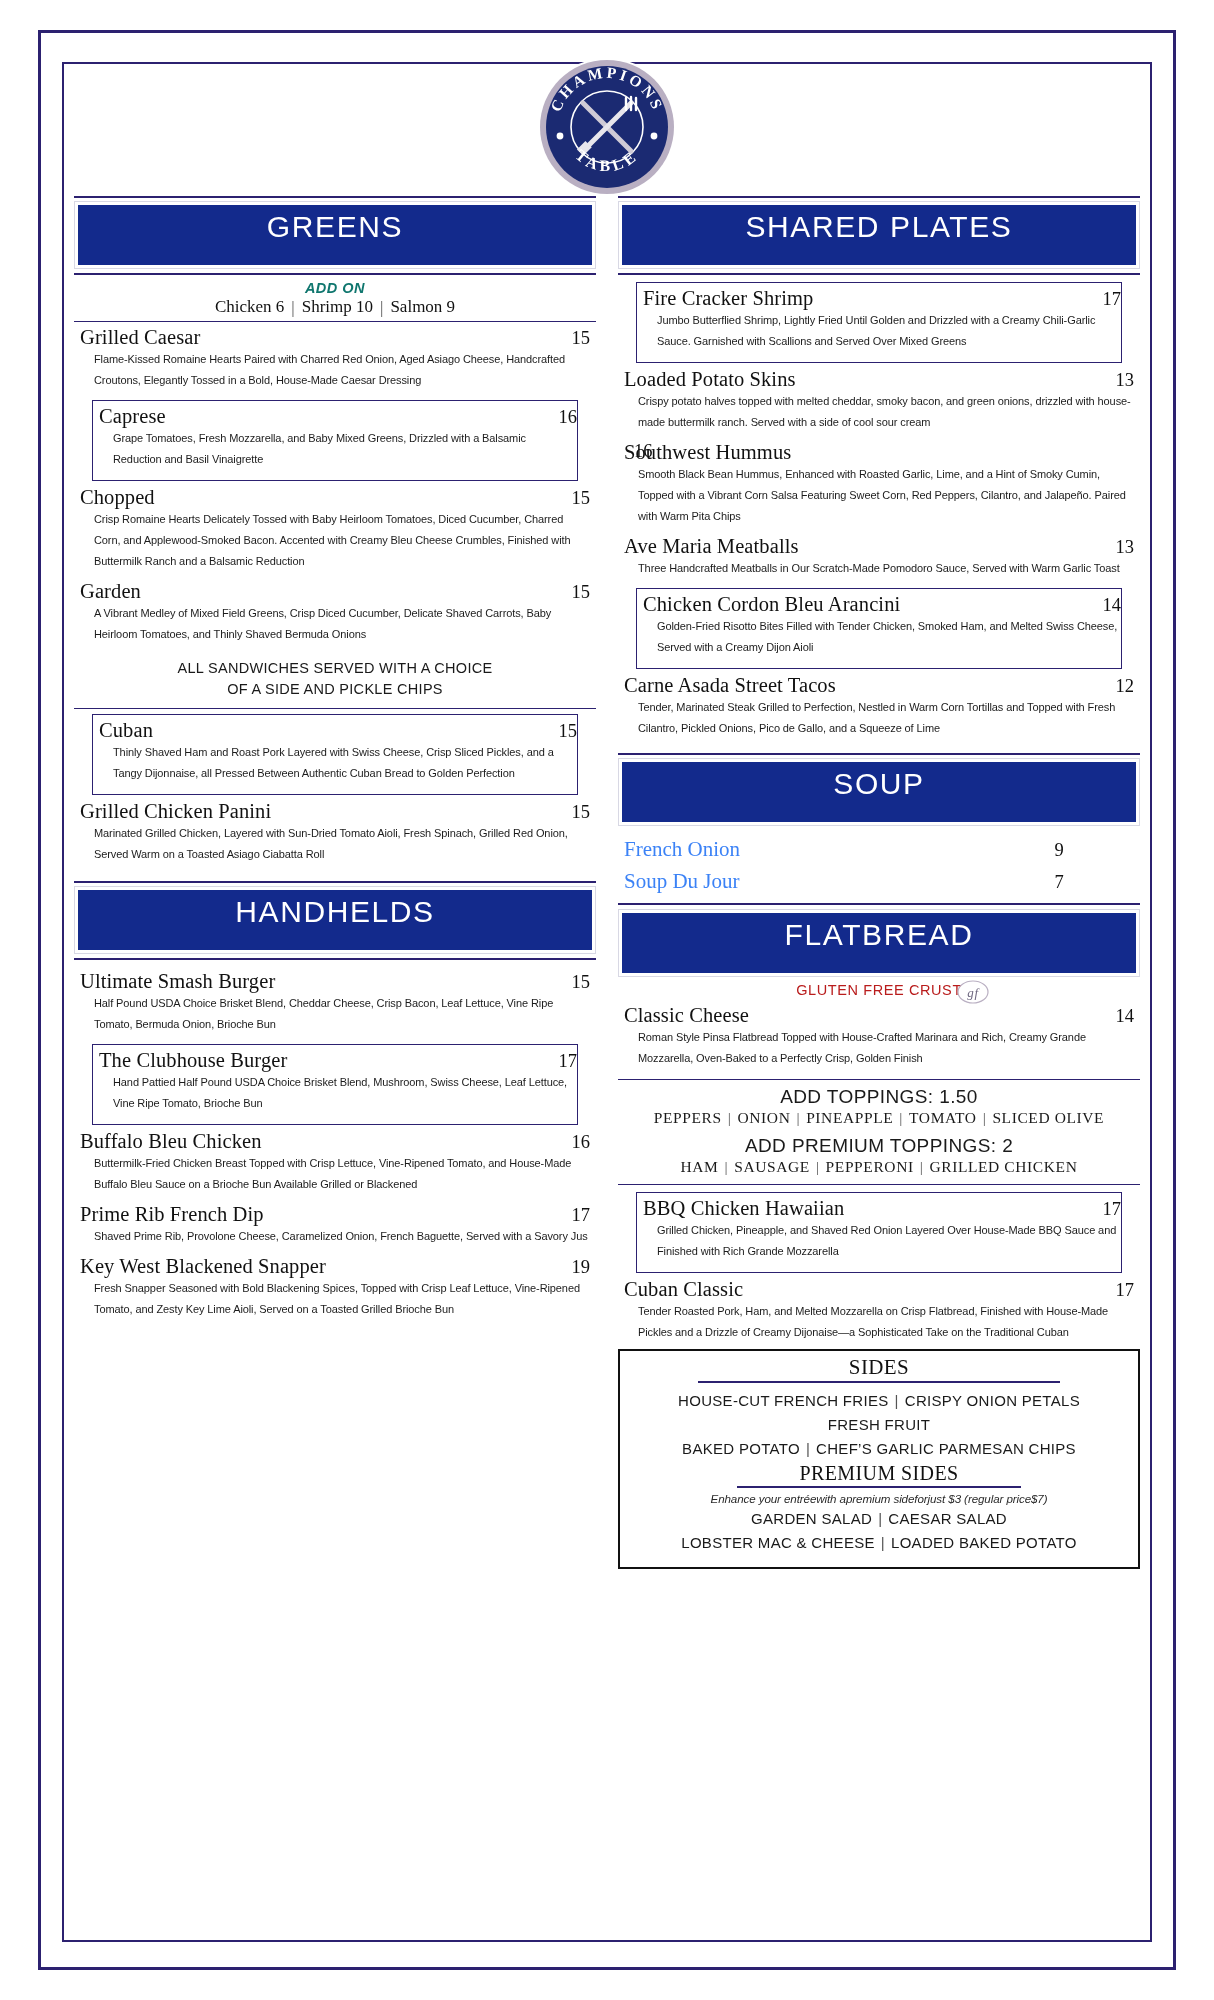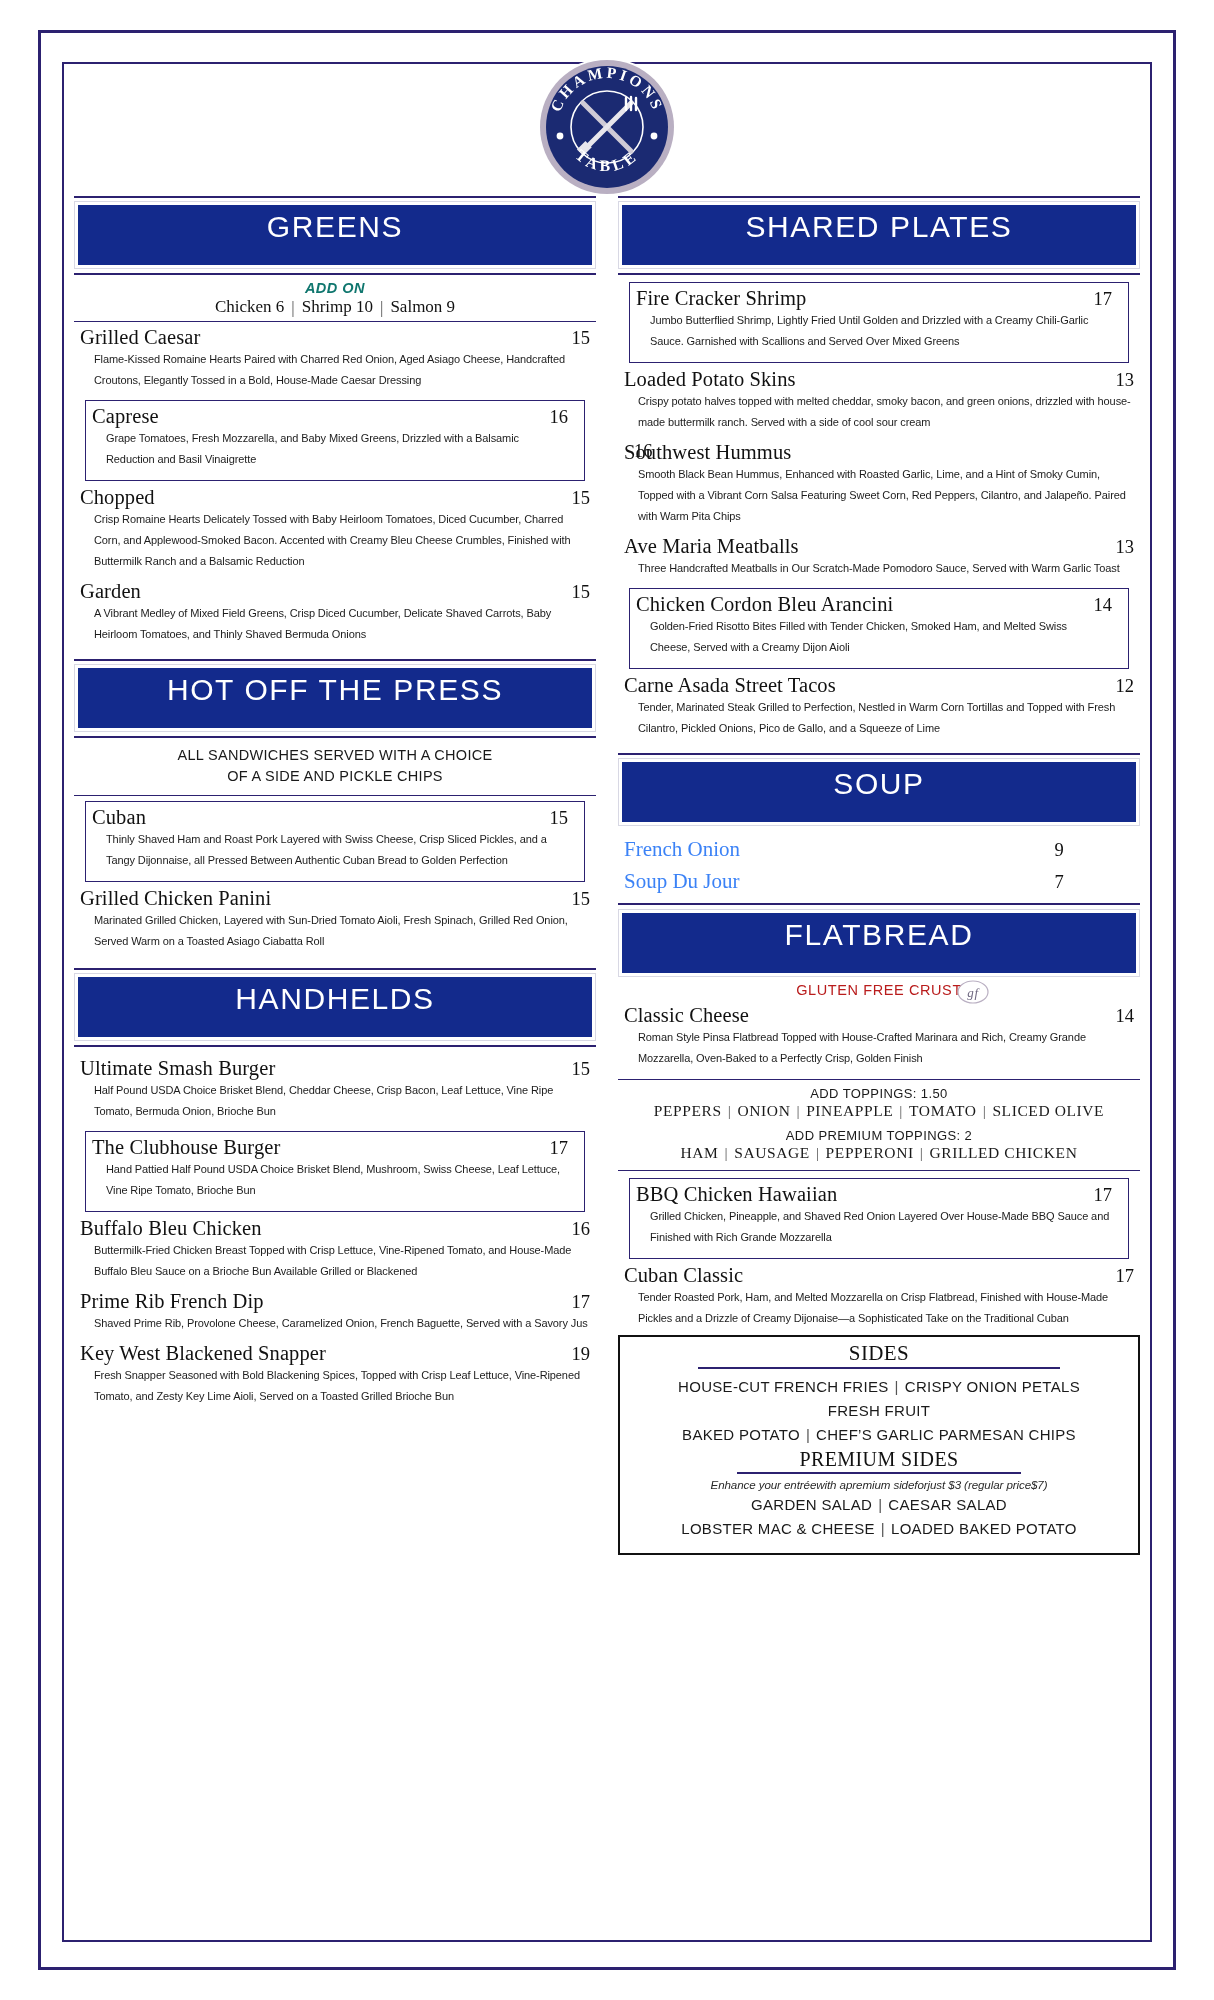--- a/index.html
+++ b/index.html
@@ -116,22 +116,22 @@
   .rule-thin { border-top: 1.6px solid #2c2170; }
 
   
   .items { padding-top: 2px; }
   .item {
     position: relative;
     padding: 2px 6px 6px 6px;
   }
   .item.boxed {
     border: 1.4px solid #2c2170;
-    padding: 4px 16px 10px 6px;
-    margin: 3px 11px;
+    padding: 4px 0 10px 6px;
+    margin: 3px 18px;
   }
   .item-head {
     display: flex;
     align-items: baseline;
     justify-content: space-between;
   }
   .item-name {
     font-family: "Liberation Serif", serif;
     font-size: 20.5px;
     color: #111;
@@ -209,21 +209,21 @@
     top: 0px;
     left: 64.5%;
     width: 36px;
     height: 30px;
   }
 
   
   .topping-block { text-align: center; padding: 6px 0 2px 0; }
   .topping-title {
     font-family: "Liberation Sans", sans-serif;
-    font-size: 13px;
+    font-size: 19px;
     letter-spacing: .4px;
     color: #1a1a1a;
   }
   .topping-row {
     font-family: "Liberation Serif", serif;
     font-size: 15.5px;
     letter-spacing: .6px;
     color: #1a1a1a;
     margin-top: 1px;
   }
@@ -351,27 +351,20 @@
         </div>
         <div class="item">
           <div class="item-head">
             <span class="item-name">Garden</span>
             <span class="item-price">15</span>
           </div>
           <div class="item-desc">A Vibrant Medley of Mixed Field Greens, Crisp Diced Cucumber, Delicate Shaved Carrots, Baby Heirloom Tomatoes, and Thinly Shaved Bermuda Onions</div>
         </div>
       </div>
 
-      <div class="sec" style="margin-top:8px">
-        <div class="sec-rule"></div>
-        <div class="sec-bar-outer">
-          <div class="sec-bar">HOT OFF THE PRESS</div>
-        </div>
-        <div class="sec-underrule"></div>
-      </div>
       <div class="note">
         <div>ALL SANDWICHES SERVED WITH A CHOICE</div>
         <div>OF A SIDE AND PICKLE CHIPS</div>
       </div>
       <div class="rule-thin"></div>
 
       <div class="items">
         <div class="item boxed">
           <div class="item-head">
             <span class="item-name">Cuban</span>

